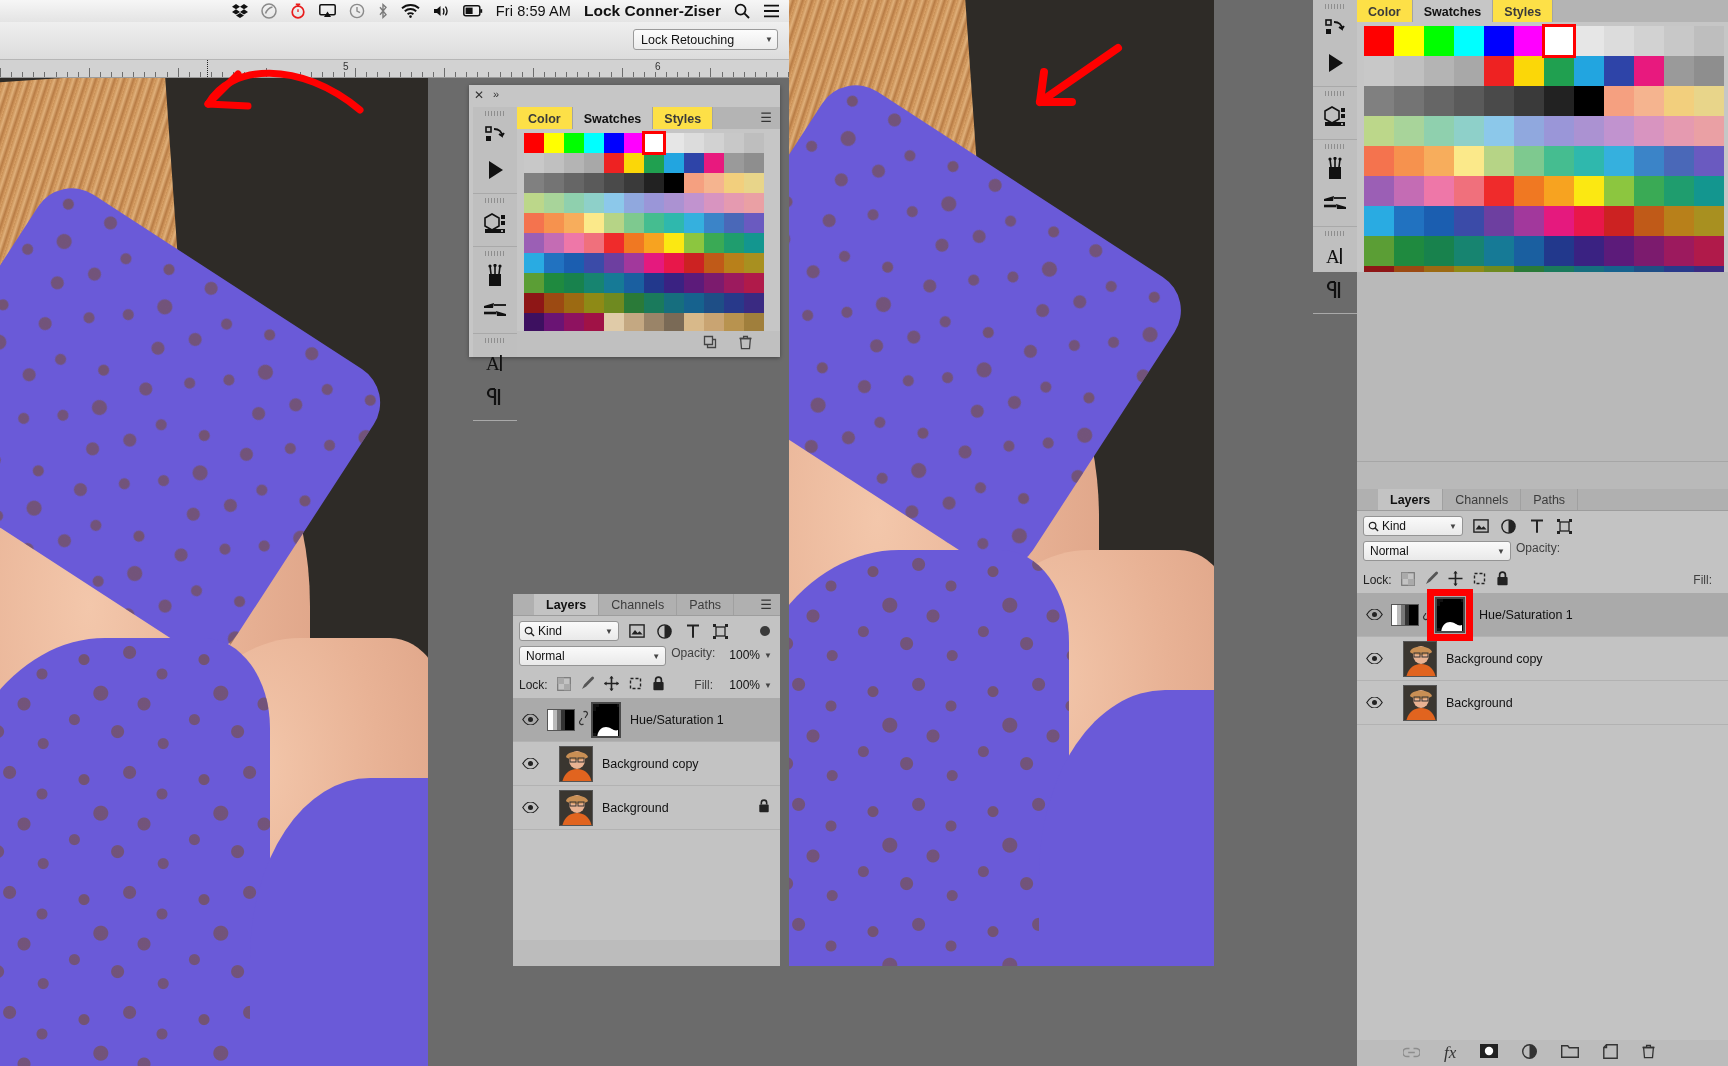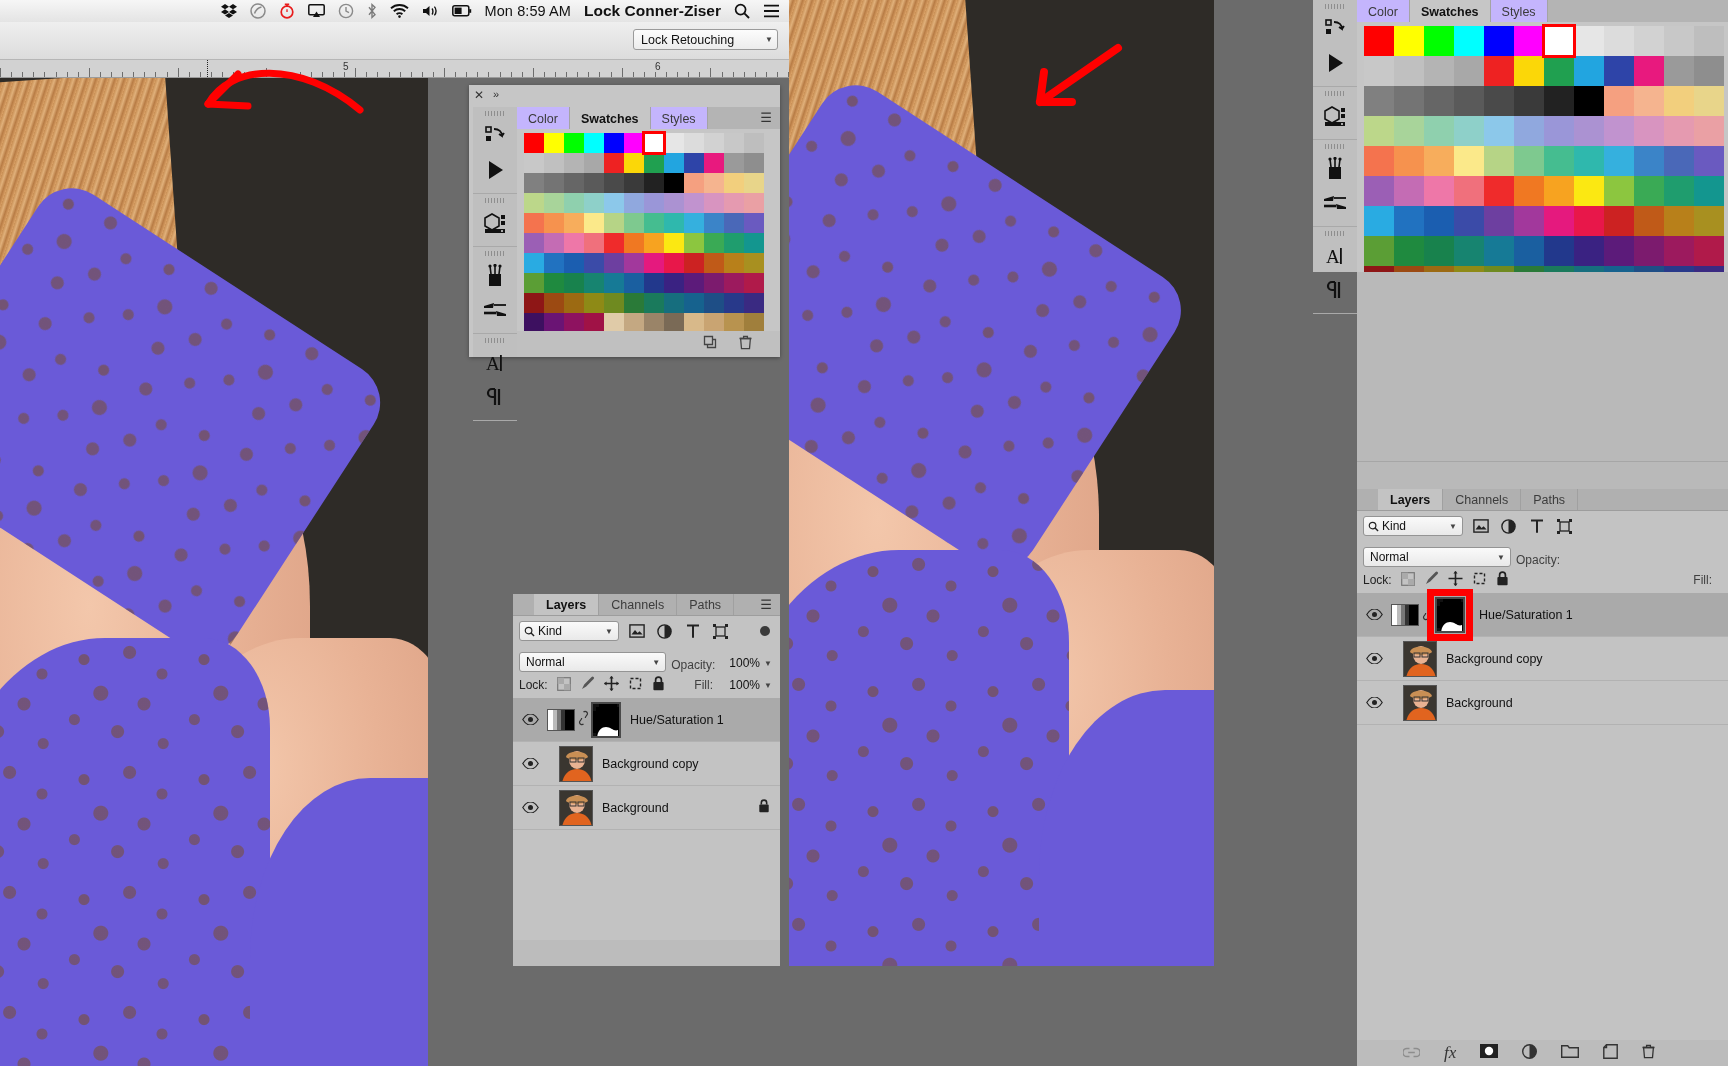--- a/index.html
+++ b/index.html
@@ -83,22 +83,22 @@
   }
   .dockgrp { border-bottom:1px solid #a9a9a9; padding:4px 0 6px; }
   .grip { width:20px; height:5px; margin:0 auto 3px;
     background:repeating-linear-gradient(90deg,#8e8e8e 0 1px,transparent 1px 3px); }
   .dicon { width:44px; height:34px; display:flex; align-items:center; justify-content:center; }
   .dicon svg { display:block; }
 
   .swbody { position:absolute; left:48px; top:22px; right:0; bottom:0; background:#c6c6c6; }
   .swtabs { height:22px; display:flex; align-items:stretch; background:#b4b4b4; }
   .swtab {
-    padding:3px 11px 0; font-size:12.5px; color:#3a3a3a; background:#c4b5fd;
-    border-right:1px solid #a4a4a4; line-height:19px;
+    padding:3px 11px 0; font-size:12.5px; color:#3a3a3a; background:#fde047;
+    border-right:1px solid #a4a4a4; line-height:19px;font-weight:bold;
   }
   .swtab.active { background:#c6c6c6; color:#111; font-weight:bold; }
   .swmenu { margin-left:auto; padding:3px 8px 0; font-size:13px; color:#333; }
   .swgrid { padding:4px 0 0 7px; width:250px; }
   .swrow { display:flex; }
   .swcell { width:20px; height:20px; }
   .swsel { outline:3px solid #ff0000; outline-offset:-1px; position:relative; z-index:3; }
   .swfooter {
     position:absolute; left:0; right:0; bottom:0; height:26px; background:#c0c0c0;
     display:flex; align-items:center; justify-content:flex-end; gap:22px; padding-right:28px;
@@ -117,21 +117,21 @@
   .kindsel {
     width:100px; height:20px; background:linear-gradient(#fafafa,#e9e9e9);
     border:1px solid #949494; border-radius:3px; font-size:12px; color:#111;
     display:flex; align-items:center; padding:0 4px; position:relative;
   }
   .kindsel .lbl { margin-left:3px; }
   .kindsel .arr { position:absolute; right:5px; font-size:8px; color:#444; }
   .fbtn { width:21px; height:20px; display:flex; align-items:center; justify-content:center; }
   .fdot { width:10px; height:10px; border-radius:50%; background:#3a3a3a; margin-left:auto; margin-right:4px; }
 
-  .lyblend { height:26px; display:flex; align-items:flex-end; padding:0 6px; gap:5px; }
+  .lyblend { height:26px; display:flex; align-items:flex-start; padding:0 6px; gap:5px; }
   .blendsel {
     width:148px; height:20px; background:linear-gradient(#fafafa,#e9e9e9);
     border:1px solid #949494; border-radius:3px; font-size:12px; color:#111;
     display:flex; align-items:center; padding:0 6px; position:relative;
   }
   .blendsel .arr { position:absolute; right:5px; font-size:8px; color:#444; }
   .oplabel { font-size:12px; color:#404040; }
   .opval {
     width:54px; height:18px; font-size:12px; color:#111; text-align:right;
     padding-right:14px; position:relative; display:flex; align-items:center; justify-content:flex-end;
@@ -223,21 +223,21 @@
         <path d="M10 4.5c1.2 1.4 1.2 4.6 0 6M12.4 2.6c2.2 2.4 2.2 6.4 0 8.8" fill="none" stroke="#111" stroke-width="1.4"></path>
       </svg>
   </span>
   <span class="mi">
     <svg width="20" height="12" viewBox="0 0 20 12">
         <rect x=".8" y=".8" width="16" height="10" rx="2" fill="none" stroke="#111" stroke-width="1.5"></rect>
         <rect x="2.6" y="2.6" width="7" height="6.4" fill="#111"></rect>
         <path d="M18.2 4.2v3.6" stroke="#111" stroke-width="2"></path>
       </svg>
   </span>
-  <span class="txt">Mon 8:59 AM</span>
+  <span class="txt">Fri 8:59 AM</span>
   <span class="uname">Lock Conner-Ziser</span>
   <span class="mi">
     <svg width="16" height="16" viewBox="0 0 16 16">
         <circle cx="6.6" cy="6.6" r="5" fill="none" stroke="#111" stroke-width="1.7"></circle>
         <path d="M10.4 10.4 15 15" stroke="#111" stroke-width="1.9"></path>
       </svg>
   </span>
   <span class="mi">
     <svg width="17" height="14" viewBox="0 0 17 14">
         <path d="M1 1.6h15M1 7h15M1 12.4h15" stroke="#111" stroke-width="1.8"></path>

